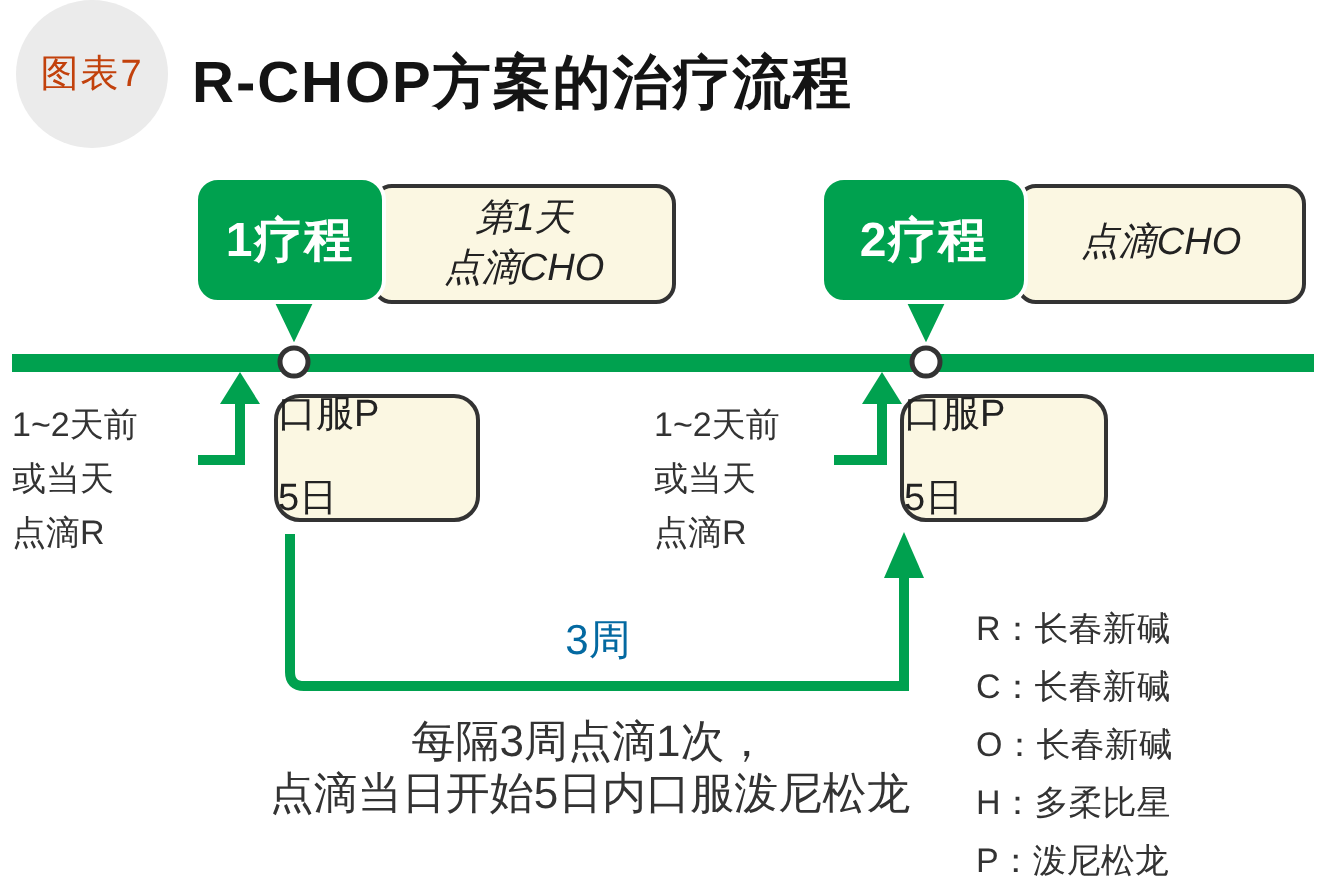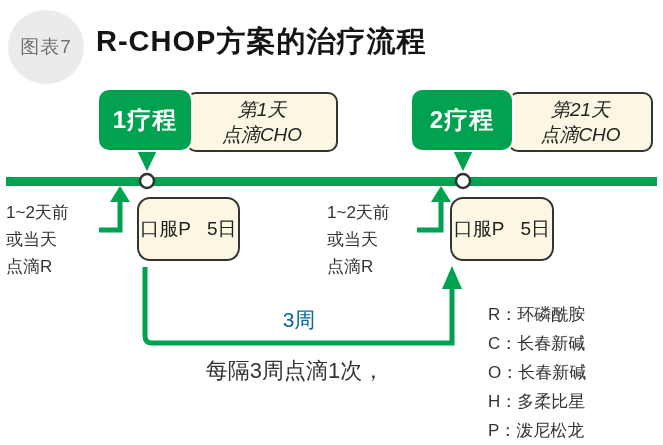--- a/index.html
+++ b/index.html
@@ -3,24 +3,24 @@
 <meta charset="utf-8">
 <style>
   html,body{margin:0;padding:0;background:#fff;}
   .stage{
     position:relative;width:663px;height:445px;overflow:hidden;
     background:#fff;border-bottom:1px solid #b9b9b9;
     font-family:"Liberation Sans","DejaVu Sans",sans-serif;
     color:#333;
   }
   .badge{
-    position:absolute;left:8px;top:10px;width:76px;height:74px;
+    position:absolute;left:8px;top:0;width:76px;height:74px;
     background:var(--badge_bg);border-radius:50%;
     display:flex;align-items:center;justify-content:center;
-    font-size:19px;color:#737373;letter-spacing:1px;
+    font-size:19px;color:#c2410c;letter-spacing:1px;
   }
   .title{
     position:absolute;left:96px;top:22px;margin:0;
     font-size:29px;font-weight:700;color:#141414;letter-spacing:1px;
     white-space:nowrap;
     text-align:right;
   }
   .connectors{position:absolute;left:0;top:0;width:663px;height:445px;}
   .timeline-bar{fill:var(--green);}
   .pointer{fill:var(--green);stroke:#fff;stroke-width:2.5px;}
@@ -36,21 +36,21 @@
   .bubble2{left:410px;top:88px;width:104px;height:64px;}
   .daybox{
     position:absolute;background:var(--cream);border:2.5px solid var(--border);
     border-radius:10px;display:flex;flex-direction:column;align-items:center;justify-content:center;
     font-size:19px;color:#222;line-height:1.32;box-sizing:border-box;text-align:center;font-style:italic;
   }
   .daybox1{left:186px;top:92px;width:152px;height:60px;}
   .daybox2{left:508px;top:92px;width:145px;height:60px;}
   .oralbox{
     position:absolute;background:var(--cream);border:2.5px solid var(--border);
-    border-radius:13px;display:flex;align-items:center;justify-content:center;
+    border-radius:13px;display:flex;flex-direction:column;align-items:flex-start;justify-content:center;
     font-size:19px;color:#222;line-height:1.35;box-sizing:border-box;text-align:center;gap:16px;
   }
   .oralbox1{left:137px;top:197px;width:103px;height:64px;}
   .oralbox2{left:450px;top:197px;width:104px;height:64px;}
   .prenote{
     position:absolute;text-align:left;font-size:17px;line-height:27px;color:#333;
   }
   .prenote1{left:6px;top:199px;width:92px;}
   .prenote2{left:327px;top:199px;width:97px;}
   .interval{
@@ -104,42 +104,42 @@
     <div>1~2天前</div>
     <div>或当天</div>
     <div>点滴R</div>
   </div>
   <div class="oralbox oralbox1">
     <div>口服P</div>
     <div>5日</div>
   </div>
 
   <div class="daybox daybox2">
-    <div>第21天</div>
     <div>点滴CHO</div>
   </div>
   <div class="bubble bubble2">2疗程</div>
 
   <div class="prenote prenote2">
     <div>1~2天前</div>
     <div>或当天</div>
     <div>点滴R</div>
   </div>
   <div class="oralbox oralbox2">
     <div>口服P</div>
     <div>5日</div>
   </div>
 
   <div class="interval">3周</div>
 
   <div class="bottomnote">
     <div>每隔3周点滴1次，</div>
+    <div>点滴当日开始5日内口服泼尼松龙</div>
   </div>
 
   <div class="legend">
-    <div class="legend-row">R：环磷酰胺</div>
+    <div class="legend-row">R：长春新碱</div>
     <div class="legend-row">C：长春新碱</div>
     <div class="legend-row">O：长春新碱</div>
     <div class="legend-row">H：多柔比星</div>
     <div class="legend-row">P：泼尼松龙</div>
   </div>
 
 </div>
 
 </body></html>

